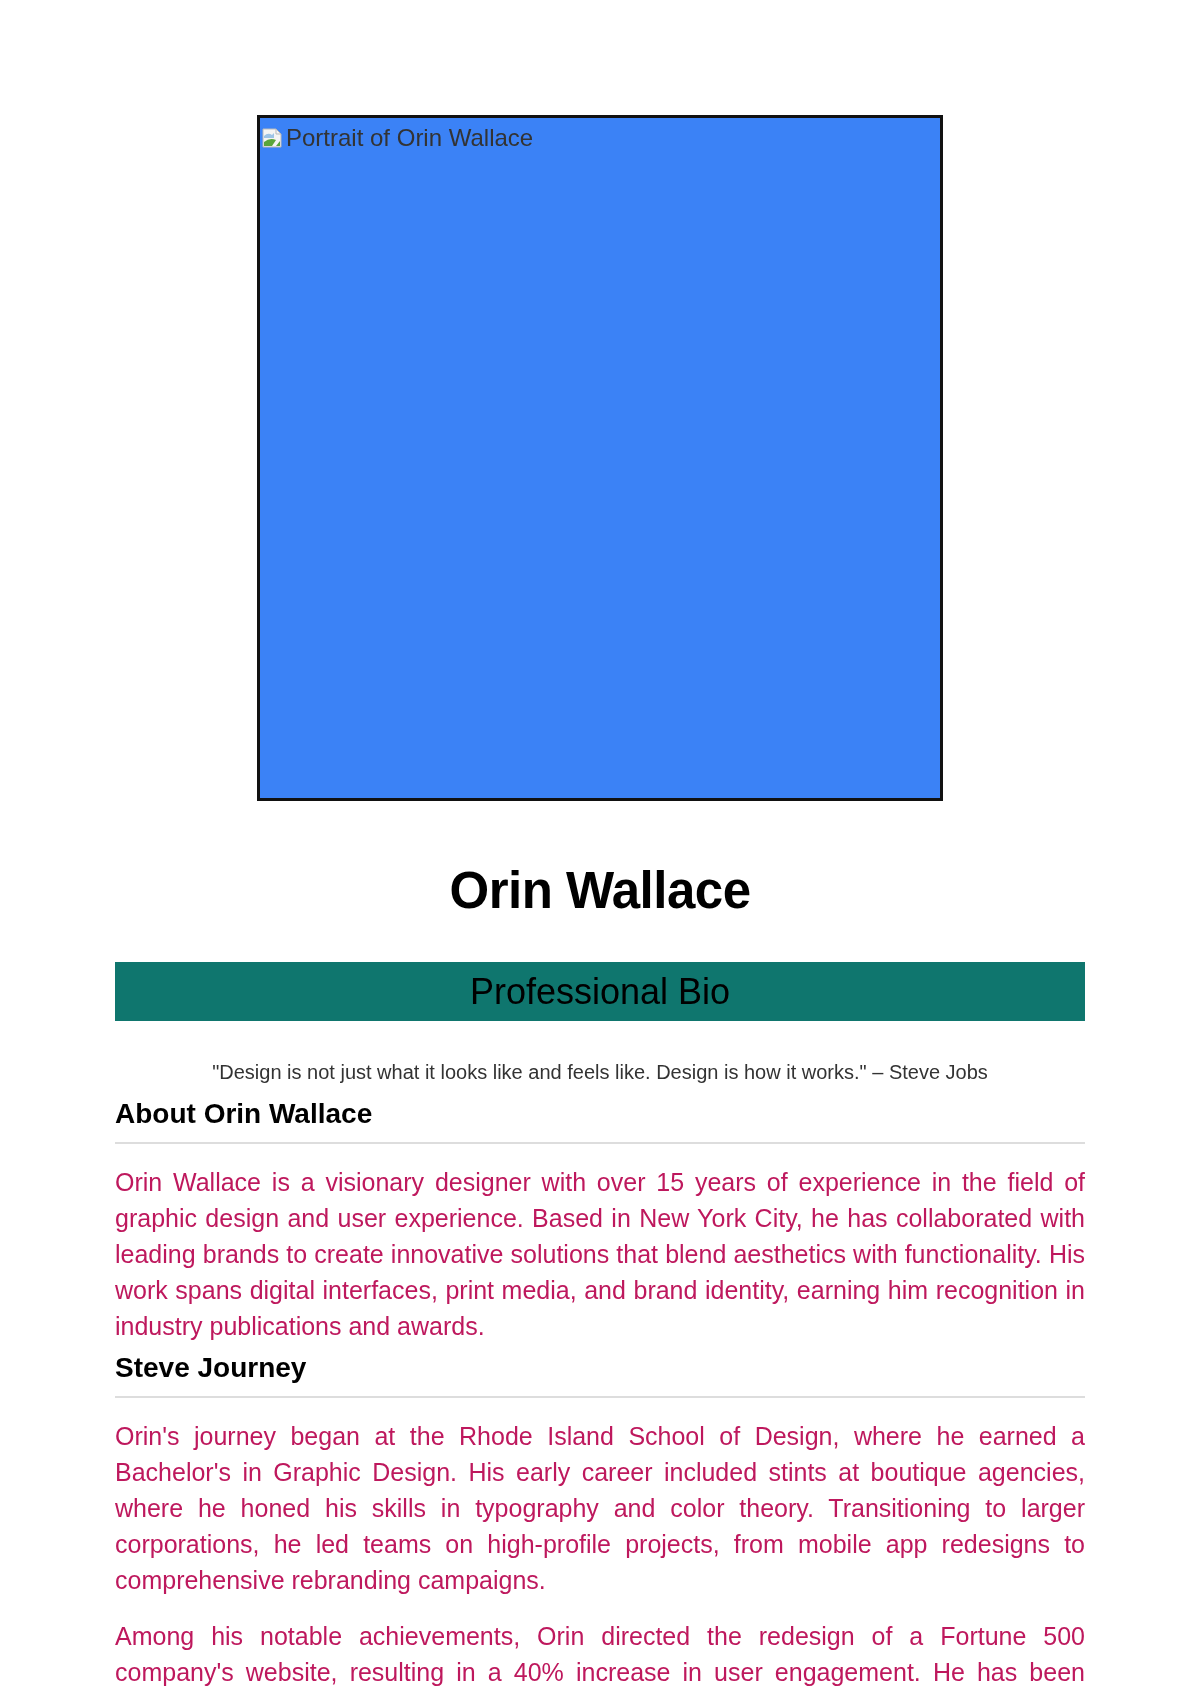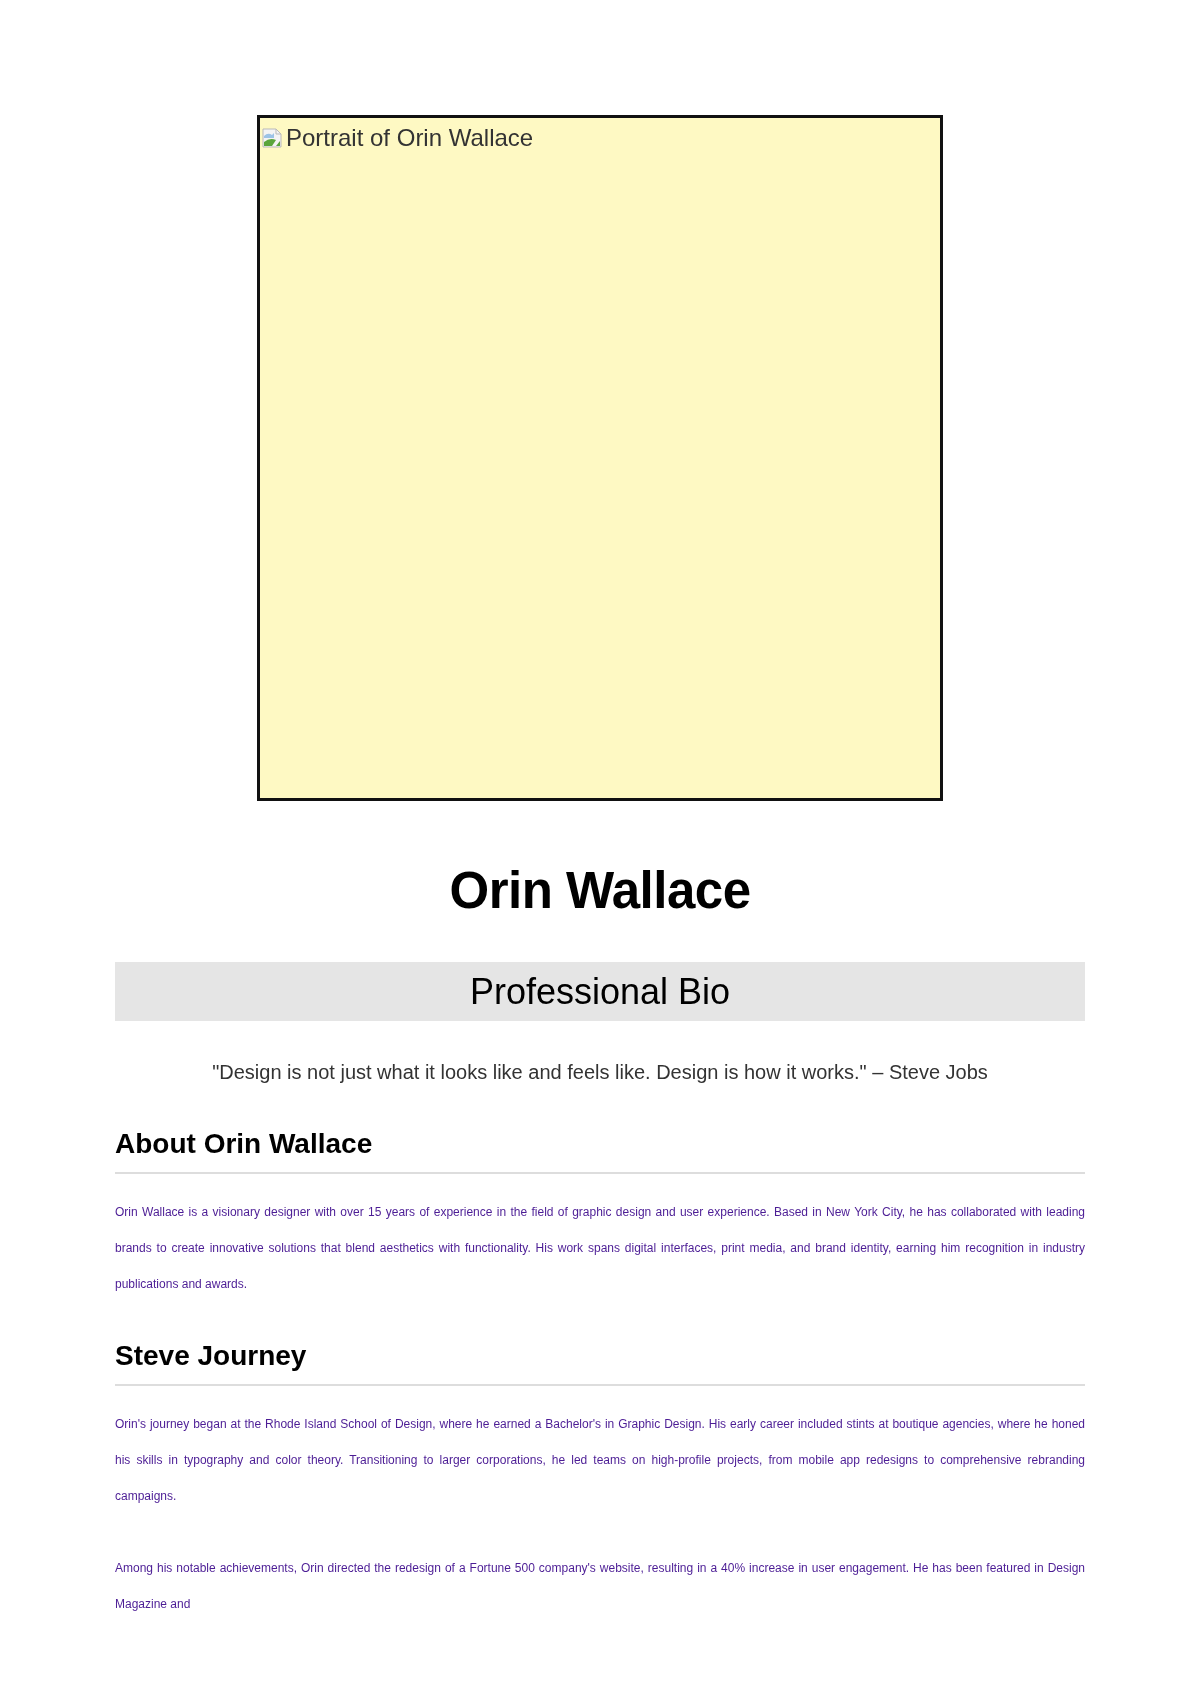--- a/index.html
+++ b/index.html
@@ -18,21 +18,21 @@
   .portrait-wrap {
     text-align: center;
     line-height: 0;
   }
   .portrait {
     display: inline-block;
     box-sizing: border-box;
     width: 686px;
     height: 686px;
     border: 3px solid #111111;
-    background: #fef9c3;
+    background: #3b82f6;
     text-align: left;
     line-height: normal;
     position: relative;
   }
   .broken-img {
     position: absolute;
     left: 2px;
     top: 6px;
     display: flex;
     align-items: center;
@@ -46,48 +46,48 @@
     text-align: center;
     font-size: 51px;
     font-weight: bold;
     color: #000000;
     line-height: 88px;
     letter-spacing: -0.5px;
   }
   .subtitle-bar {
     margin-top: 27px;
     height: 59px;
-    background: #e5e5e5;
+    background: #0f766e;
     text-align: center;
     font-size: 36px;
     line-height: 59px;
     color: #000000;
   }
   .quote {
     margin: 33px 0 0 0;
     text-align: center;
     font-size: 20px;
     line-height: 36px;
     color: #333333;
   }
-  .section { margin-top: 36px; }
+  .section { margin-top: 6px; }
   .section h2 {
     margin: 0;
     font-size: 28px;
     font-weight: bold;
     color: #000000;
     line-height: 36px;
     padding-bottom: 10px;
     border-bottom: 2px solid #dddddd;
   }
   .section p {
     margin: 20px 0 0 0;
-    font-size: 12px;
+    font-size: 25px;
     line-height: 36px;
-    color: #4c1d95;
+    color: #be185d;
     text-align: justify;
   }
 </style>
 </head>
 <body>
 
 <div class="page">
 
   <div class="portrait-wrap">
     <div class="portrait">

